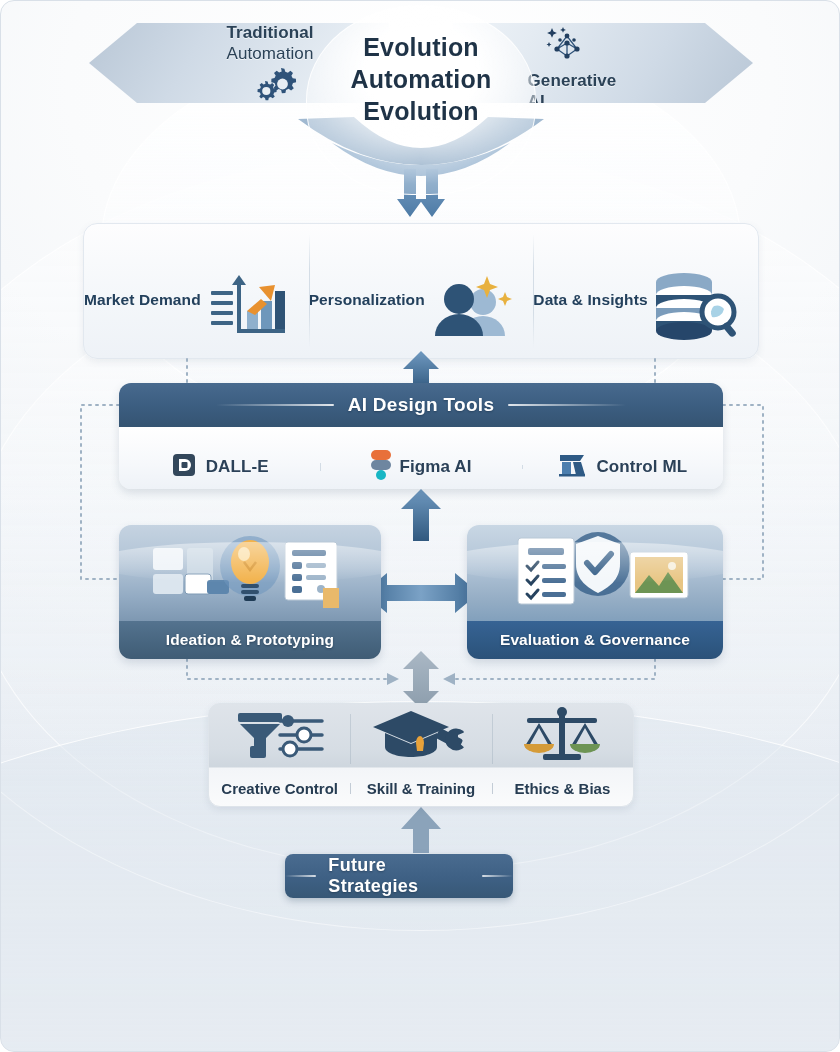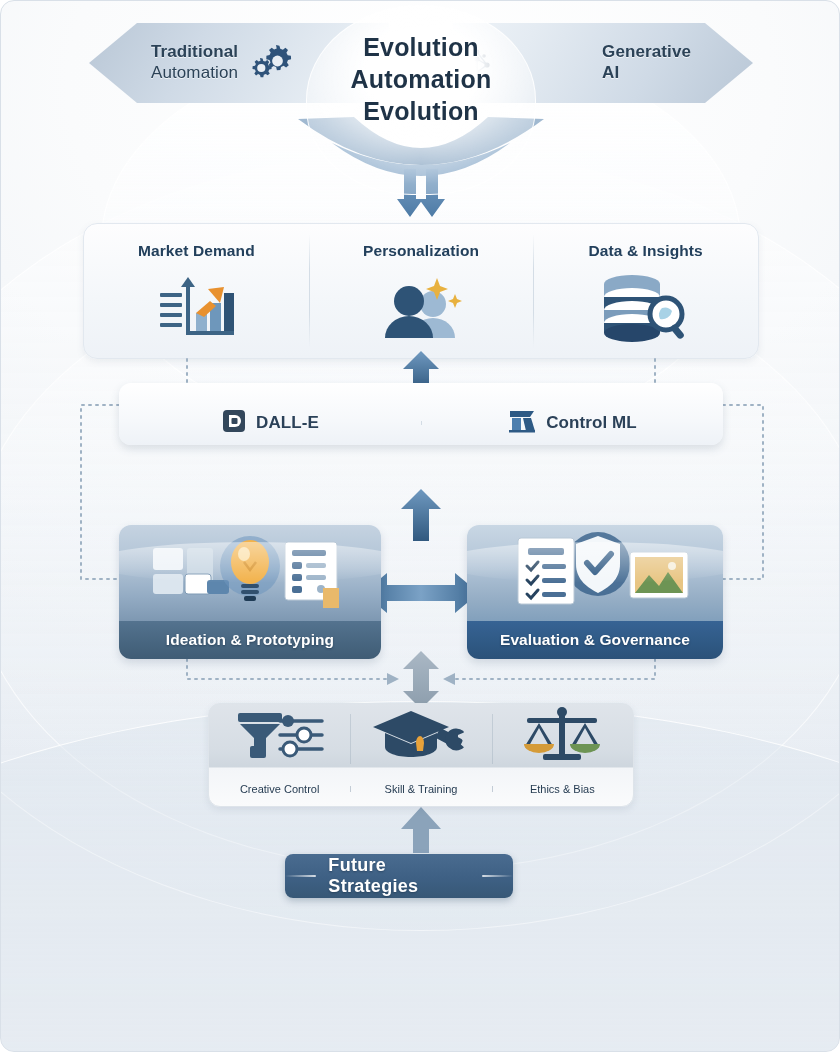--- a/index.html
+++ b/index.html
@@ -37,20 +37,21 @@
   
   .header { position: absolute; left: 0; top: 0; width: 840px; height: 210px; }
 
   .arrow-band {
     position: absolute;
     top: 22px;
     height: 80px;
     display: flex;
     align-items: center;
     color: #2b4257;
+    flex-direction: column;
   }
   .arrow-left {
     left: 88px; width: 300px;
     background: linear-gradient(120deg, #b9c7d6 0%, #cfdae6 35%, #e4ebf2 75%, #eef3f8 100%);
     clip-path: polygon(0% 50%, 16% 0%, 100% 0%, 100% 100%, 16% 100%);
     padding-left: 62px;
     box-shadow: 0 1px 2px rgba(60,80,100,0.15);
   }
   .arrow-right {
     right: 88px; width: 300px;
@@ -91,21 +92,21 @@
 
   
   .drivers {
     position: absolute; left: 82px; top: 222px; width: 676px; height: 136px;
     background: linear-gradient(180deg, #fdfdfe 0%, #f4f7fa 55%, #eef2f7 100%);
     border: 1px solid #e2e8ef;
     border-radius: 14px;
     box-shadow: 0 3px 7px rgba(90,110,130,0.10);
     display: flex;
   }
-  .driver { flex: 1; position: relative; display: flex; flex-direction: column; align-items: center; padding-top: 18px; }
+  .driver { flex: 1; position: relative; display: flex; flex-direction: row; align-items: center; padding-top: 18px; }
   .driver + .driver::before {
     content: ""; position: absolute; left: 0; top: 10px; bottom: 10px; width: 1px;
     background: linear-gradient(180deg, rgba(210,220,230,0), #d4dde6 30%, #d4dde6 70%, rgba(210,220,230,0));
   }
   .driver-title { font-size: 15.5px; font-weight: 600; color: #23405c; letter-spacing: .1px; }
   .driver-icon { margin-top: 12px; height: 72px; display: flex; align-items: center; }
 
   
   .tools {
     position: absolute; left: 118px; top: 382px; width: 604px;
@@ -168,21 +169,21 @@
     border: 1px solid #dee4ea;
     box-shadow: 0 3px 7px rgba(90,110,130,0.12);
     z-index: 2;
   }
   .challenge-icons { height: 66px; display: flex; }
   .challenge-col { flex: 1; display: flex; align-items: center; justify-content: center; position: relative; }
   .challenge-col + .challenge-col::before {
     content:""; position:absolute; left:0; top:10px; bottom:6px; width:1px; background: rgba(150,165,180,.35);
   }
   .challenge-labels { height: 37px; display: flex; align-items: center; }
-  .challenge-lab { flex: 1; text-align: center; font-size: 11px; font-weight: 400; color: #263c52; position: relative; }
+  .challenge-lab { flex: 1; text-align: center; font-size: 15px; font-weight: 700; color: #263c52; position: relative; }
   .challenge-lab + .challenge-lab::before {
     content:""; position:absolute; left:0; top:3px; bottom:3px; width:1px; background:#c3ccd6;
   }
 
   
   .future {
     position: absolute; left: 284px; top: 853px; width: 228px; height: 44px;
     border-radius: 8px;
     background: linear-gradient(180deg, #4a6c90 0%, #3e6084 55%, #375876 100%);
     box-shadow: 0 3px 7px rgba(60,85,110,0.3);
@@ -349,33 +350,50 @@
             <circle cx="70" cy="42" r="16" fill="#ffffff" stroke="#2e5376" stroke-width="5"></circle>
             <path d="M66 36 a9 9 0 0 1 10 3 a10 10 0 0 1 -12 8 a9 9 0 0 1 2-11z" fill="#a8d2e6"></path>
             <rect x="78" y="52" width="7" height="16" rx="3.5" fill="#2e5376" transform="rotate(-40 81 60)"></rect>
           </g>
         </svg>
       </div>
     </div>
   </div>
 
   <div class="tools">
+    <div class="tools-head">
+      <div class="rule"></div>
+      <div class="tools-title">AI Design Tools</div>
+      <div class="rule r"></div>
+    </div>
     <div class="tools-body">
 
       <div class="tool">
         <span class="ic">
           <svg width="26" height="26" viewBox="0 0 26 26">
             <rect x="2" y="2" width="22" height="22" rx="4" fill="#33475b"></rect>
             <path d="M8 7 h6 a6 6 0 0 1 0 12 h-6 z" fill="#ffffff"></path>
             <rect x="10.5" y="10" width="6" height="6" rx="1" fill="#33475b"></rect>
           </svg>
         </span>
         <span class="tool-name">DALL-E</span>
       </div>
 
+      <div class="tool">
+        <span class="ic">
+          <svg width="20" height="30" viewBox="0 0 20 30">
+            <path d="M10 0 h5 a5 5 0 0 1 0 10 h-5 z" fill="#e8703a"></path>
+            <path d="M5 0 h5 v10 h-5 a5 5 0 0 1 0-10z" fill="#e8703a"></path>
+            <path d="M5 10 h5 v10 h-5 a5 5 0 0 1 0-10z" fill="#6e86a0"></path>
+            <path d="M10 10 h5 a5 5 0 0 1 0 10 h-5 z" fill="#6e86a0"></path>
+            <circle cx="10" cy="25" r="5" fill="#18b6c4"></circle>
+          </svg>
+        </span>
+        <span class="tool-name">Figma AI</span>
+      </div>
 
       <div class="tool">
         <span class="ic">
           <svg width="30" height="26" viewBox="0 0 30 26">
             <path d="M3 3 h24 l-4 6 h-20 z" fill="#2e5a85"></path>
             <path d="M5 10 h9 v13 h-9 z" fill="#4c7eae"></path>
             <path d="M16 10 h8 l4 13 h-9 z" fill="#2e5a85"></path>
             <rect x="2" y="22" width="26" height="2.5" fill="#2e5a85"></rect>
           </svg>
         </span>

